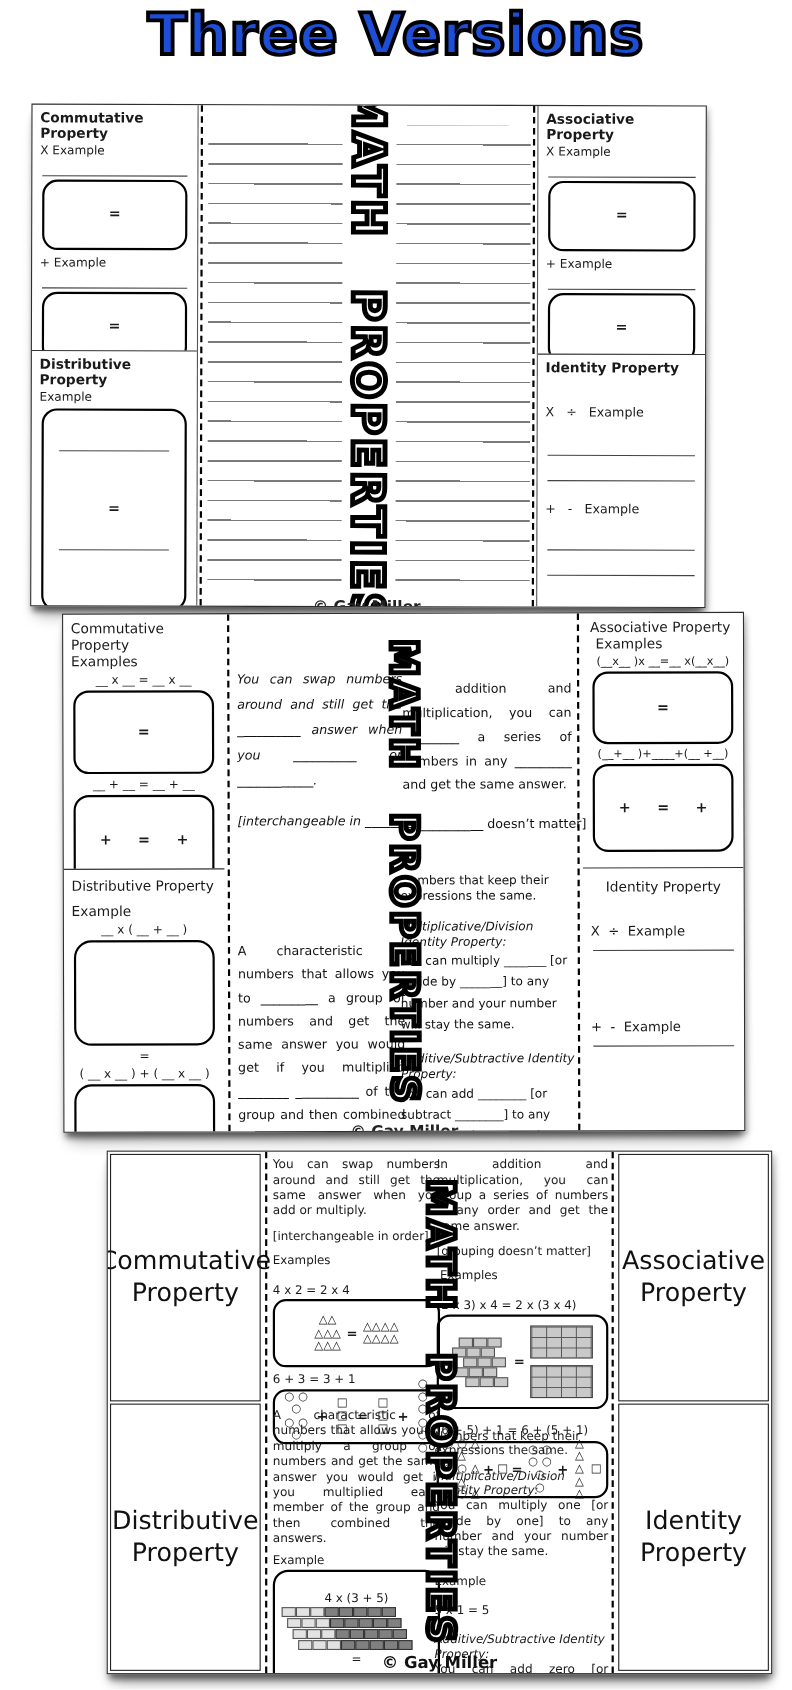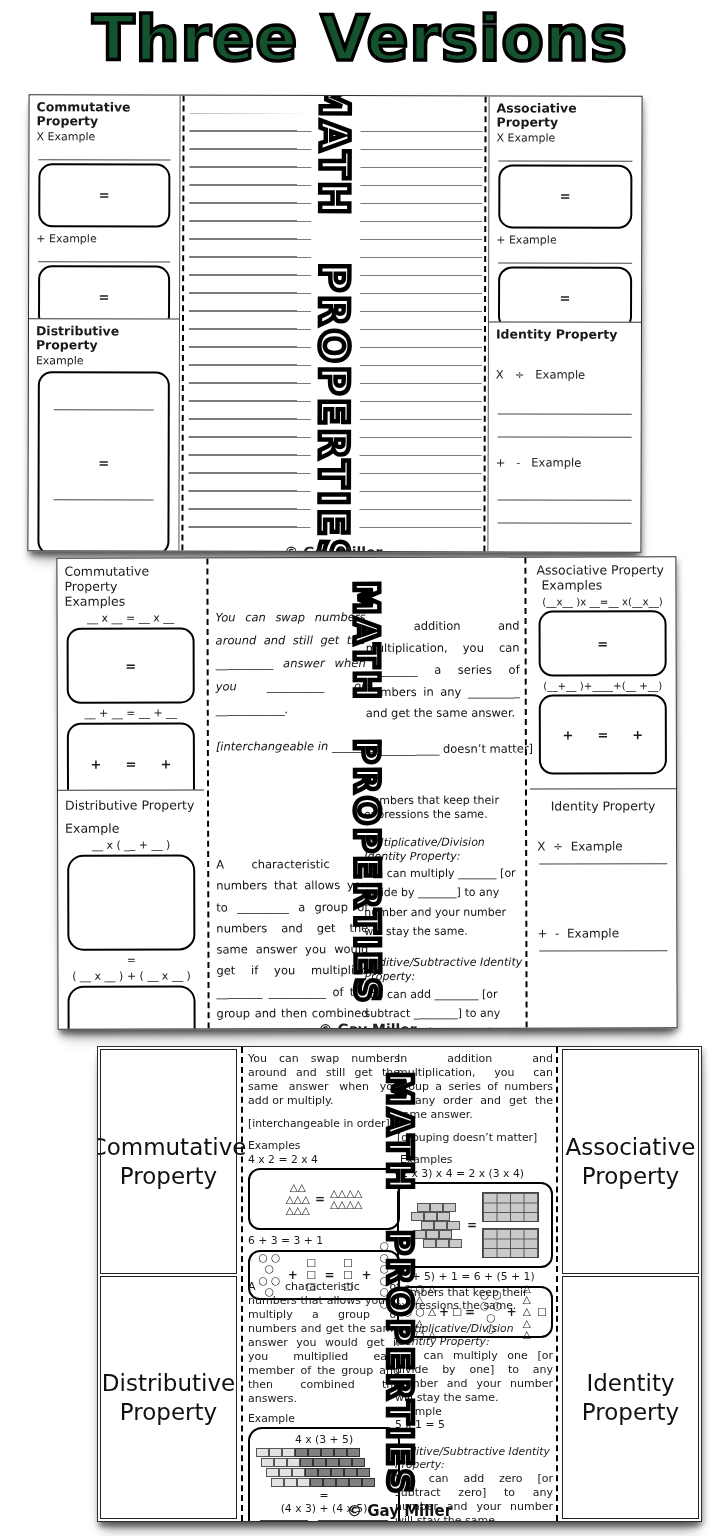--- a/index.html
+++ b/index.html
@@ -1,22 +1,22 @@
 <!DOCTYPE html>
 <html><head>
 <meta charset="utf-8">
 <style>
   html,body{margin:0;padding:0;background:#ffffff;}
   body{width:720px;height:1536px;position:relative;overflow:hidden;
        font-family:"DejaVu Sans","Liberation Sans",sans-serif;color:#1a1a1a;}
 
   
   .title{position:absolute;top:2px;left:0;width:720px;text-align:center;
-         font-size:62px;font-weight:800;letter-spacing:1px;
-         color:#14532d;-webkit-text-stroke:3.5px #000;}
+         font-size:52px;font-weight:800;letter-spacing:1px;
+         color:#1d4ed8;-webkit-text-stroke:3.5px #000;}
 
   
   .c{position:absolute;background:#fff;border:1.6px solid #2e2e2e;overflow:hidden;
      box-shadow:0 7px 6px -2px rgba(0,0,0,.45),0 14px 14px -6px rgba(0,0,0,.3),3px 3px 5px rgba(0,0,0,.18);}
   .c1{left:28px;top:95px;width:612px;height:455px;transform:rotate(.15deg);}
   .c2{left:57px;top:557px;width:618px;height:470px;transform:rotate(-.15deg);}
   .c3{left:97px;top:1046px;width:603px;height:474px;}
   .fold{position:absolute;top:0;bottom:0;width:0;border-left:2px dashed #000;}
   .scol{position:absolute;top:0;bottom:0;}
   .cell{box-sizing:border-box;padding:5px 7px;overflow:hidden;}
@@ -49,21 +49,21 @@
   
   .tb{position:absolute;font-size:11.5px;text-align:justify;line-height:2.0;color:#111;}
   .tb .brk{margin-top:14px;text-align:left;white-space:nowrap;}
   .it{font-style:italic;}
 
   
   .bcell{position:absolute;left:2px;right:2px;border:1.5px solid #222;box-sizing:border-box;
          display:flex;align-items:center;justify-content:center;text-align:center;
          font-size:23px;line-height:1.25;color:#111;}
   .p3{font-size:11px;line-height:1.27;text-align:justify;}
-  .sm{font-size:10.8px;line-height:1.25;}
+  .sm{font-size:10.8px;line-height:1.25;margin-top:13px;}
   .sbox{border:2px solid #000;border-radius:12px;display:flex;align-items:center;
         justify-content:center;gap:5px;padding:3px 4px;margin:2px 0;}
   .shp{white-space:pre-line;font-size:10.5px;line-height:1.1;text-align:center;}
   .op{font-size:12px;font-weight:bold;}
   .bk{width:13px;height:9px;background:#c9c9c9;border:1px solid #555;box-sizing:border-box;flex:0 0 auto;}
   .bk.lt{background:#e2e2e2;}
   .bk.dk{background:#808080;border-color:#333;}
   .brow{display:flex;}
   .gb{border:1.2px solid #444;background-color:#c9c9c9;
       background-image:linear-gradient(to right,#555 1px,transparent 1px),linear-gradient(to bottom,#555 1px,transparent 1px);

